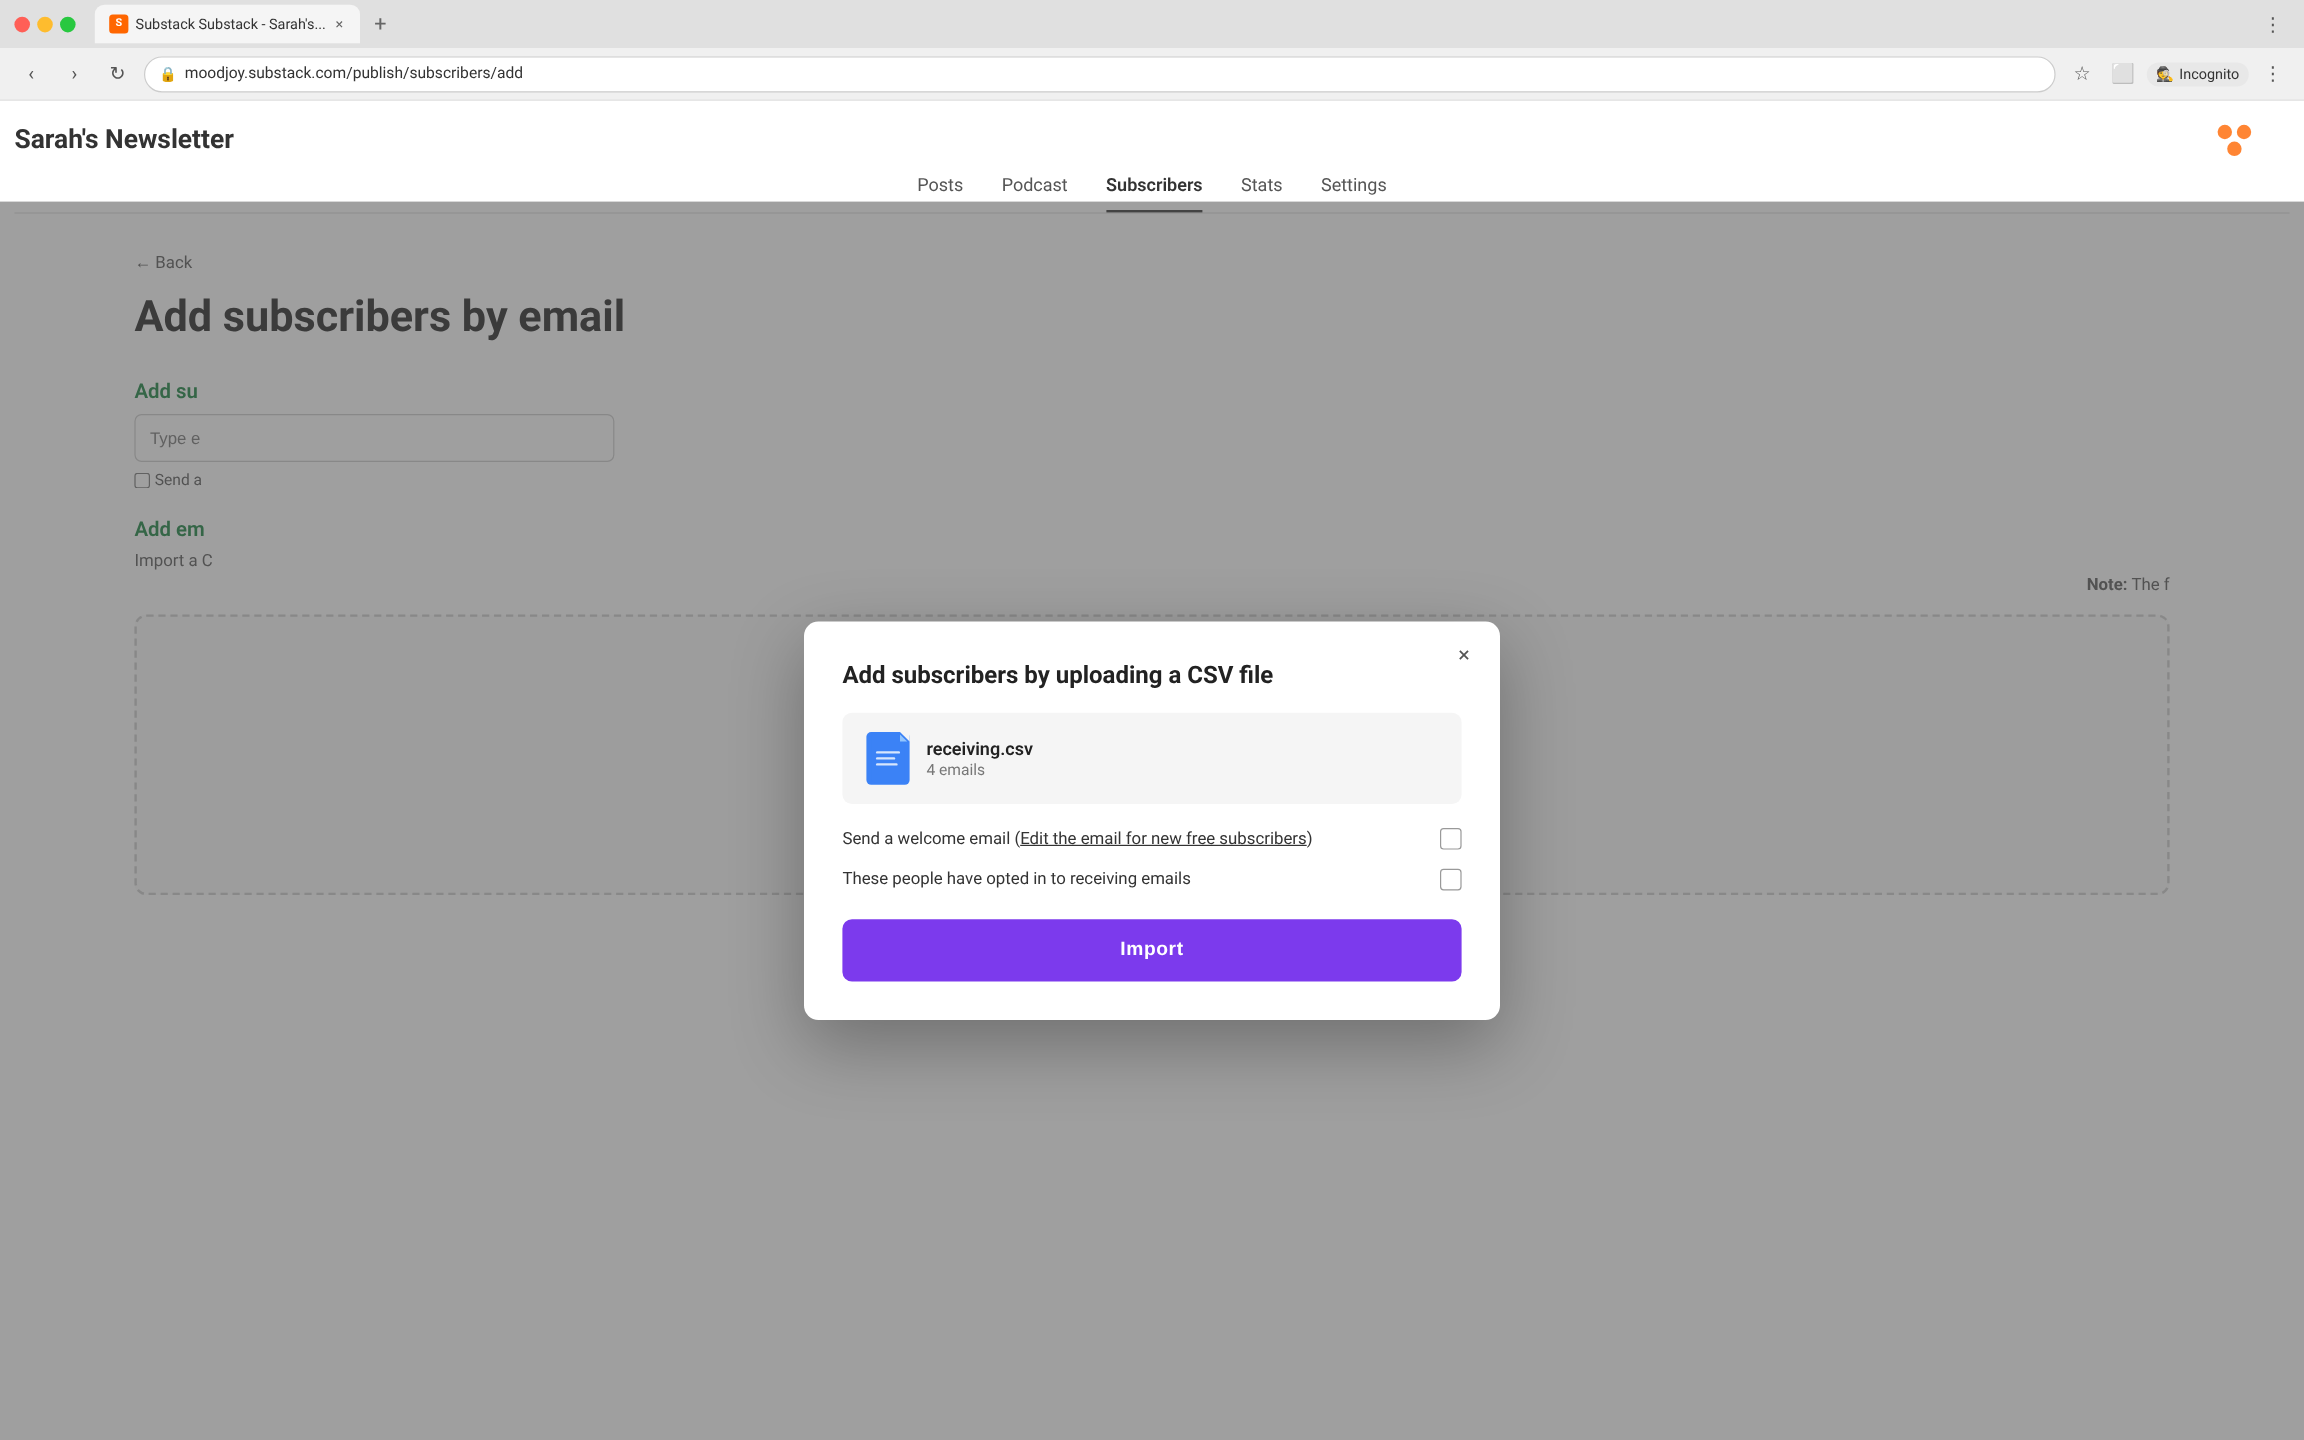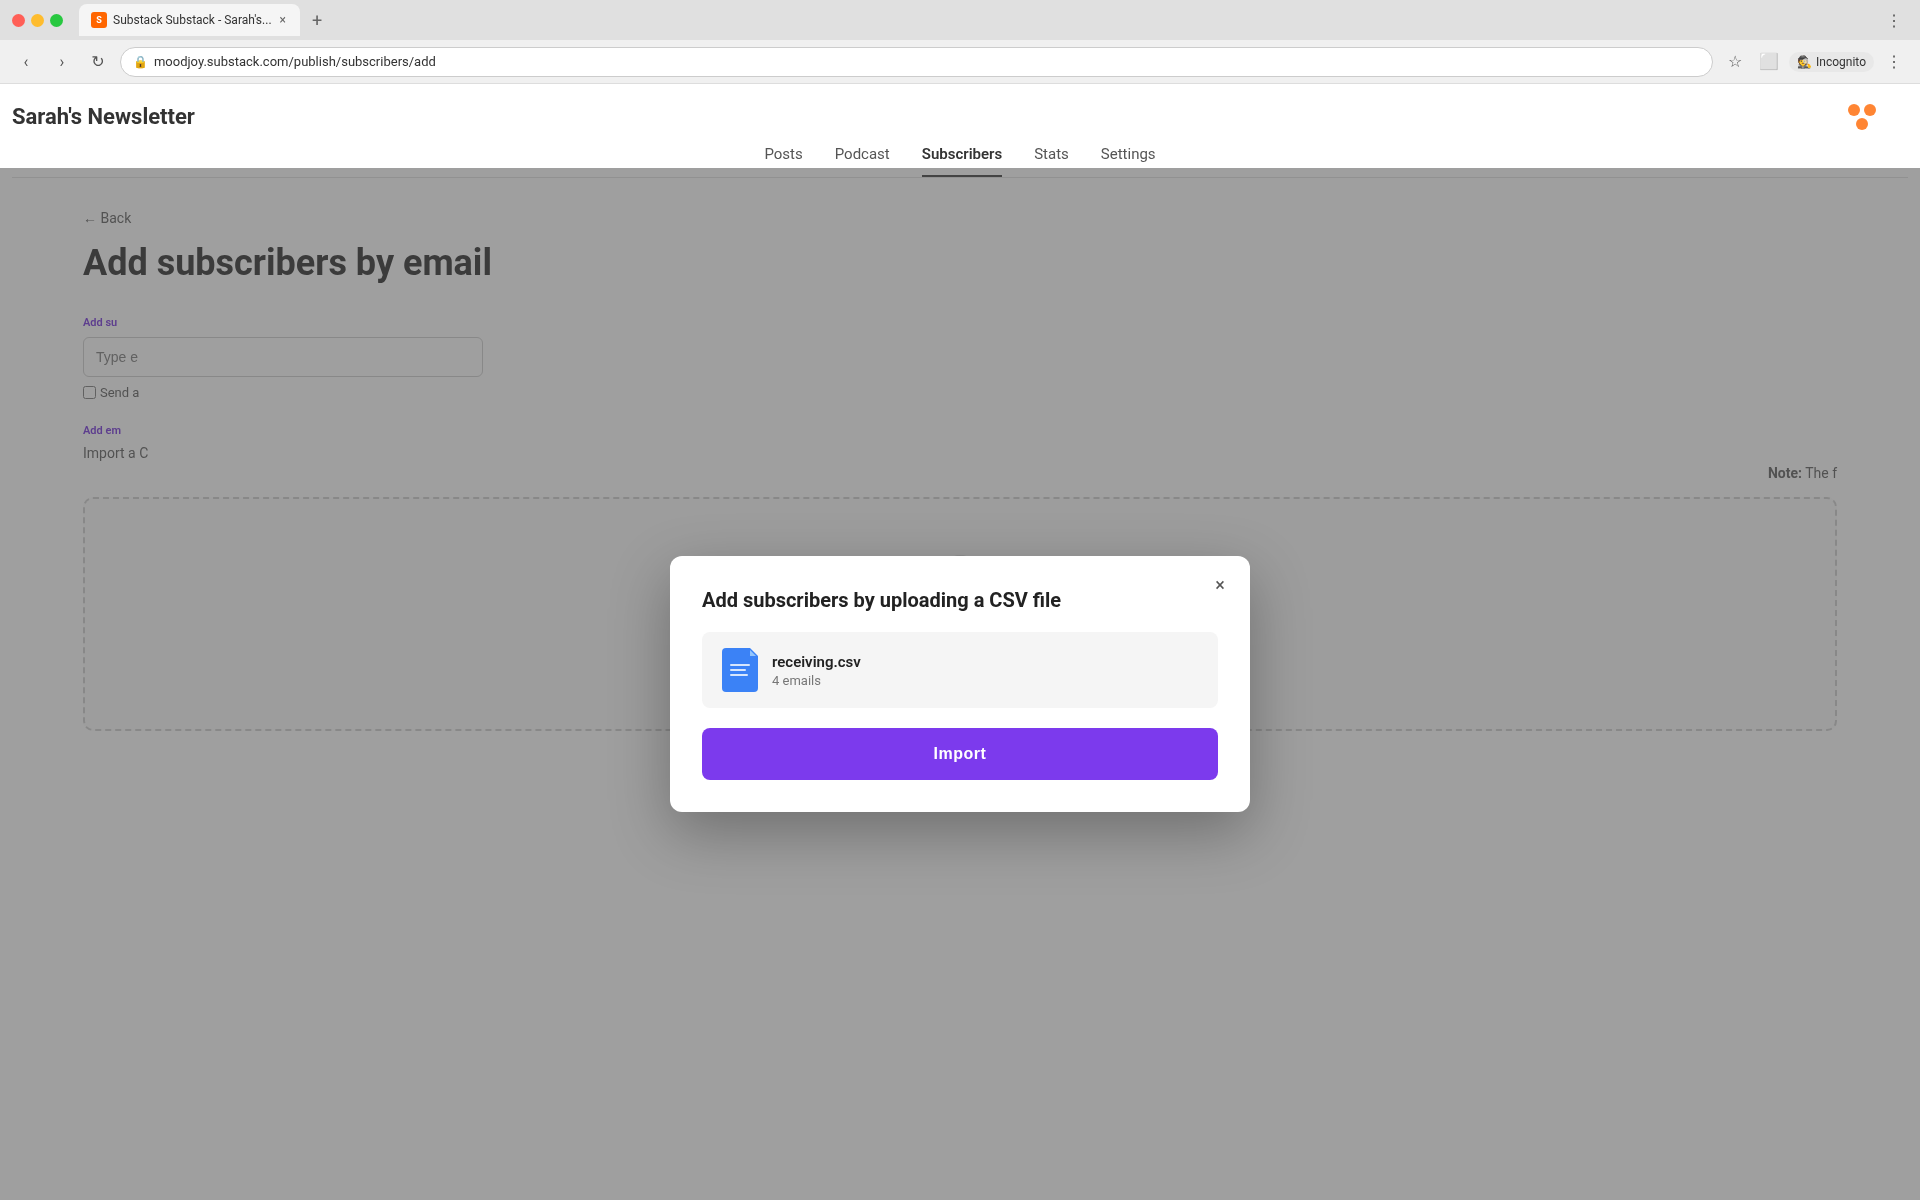--- a/index.html
+++ b/index.html
@@ -212,21 +212,21 @@
     }
 
     .nav-tab.active {
       color: #333;
       font-weight: 600;
       border-bottom: 2px solid #333;
     }
 
     
     .page-body {
-      padding: 32px 83px;
+      padding: 32px 112px;
     }
 
     .back-link {
       font-size: 14px;
       color: #555;
       margin-bottom: 16px;
       display: flex;
       align-items: center;
       gap: 4px;
     }
@@ -236,23 +236,23 @@
       font-weight: 700;
       color: #222;
       margin-bottom: 32px;
     }
 
     .add-email-section {
       margin-bottom: 24px;
     }
 
     .section-label {
-      font-size: 11px;
+      font-size: 17px;
       font-weight: 600;
-      color: #6d28d9;
+      color: #15803d;
       margin-bottom: 8px;
     }
 
     .email-input-row {
       display: flex;
       gap: 12px;
       align-items: center;
     }
 
     .email-input {
@@ -585,18 +585,30 @@
             <rect x="8" y="26" width="18" height="2" rx="1" fill="white" opacity="0.8"></rect>
           </svg>
         </div>
         <div class="file-info">
           <div class="file-name">receiving.csv</div>
           <div class="file-meta">4 emails</div>
         </div>
       </div>
 
       
+      <div class="modal-options">
+        <div class="option-row">
+          <span class="option-label">
+            <span>Send a welcome email (</span><span class="option-link">Edit the email for new free subscribers</span><span>)</span>
+          </span>
+          <input type="checkbox" class="modal-checkbox" style="">
+        </div>
+        <div class="option-row">
+          <span class="option-label">These people have opted in to receiving emails</span>
+          <input type="checkbox" class="modal-checkbox" style="">
+        </div>
+      </div>
 
       
       <button class="import-btn">Import</button>
     </div>
   </div>
 </div>
 
 </body></html>

